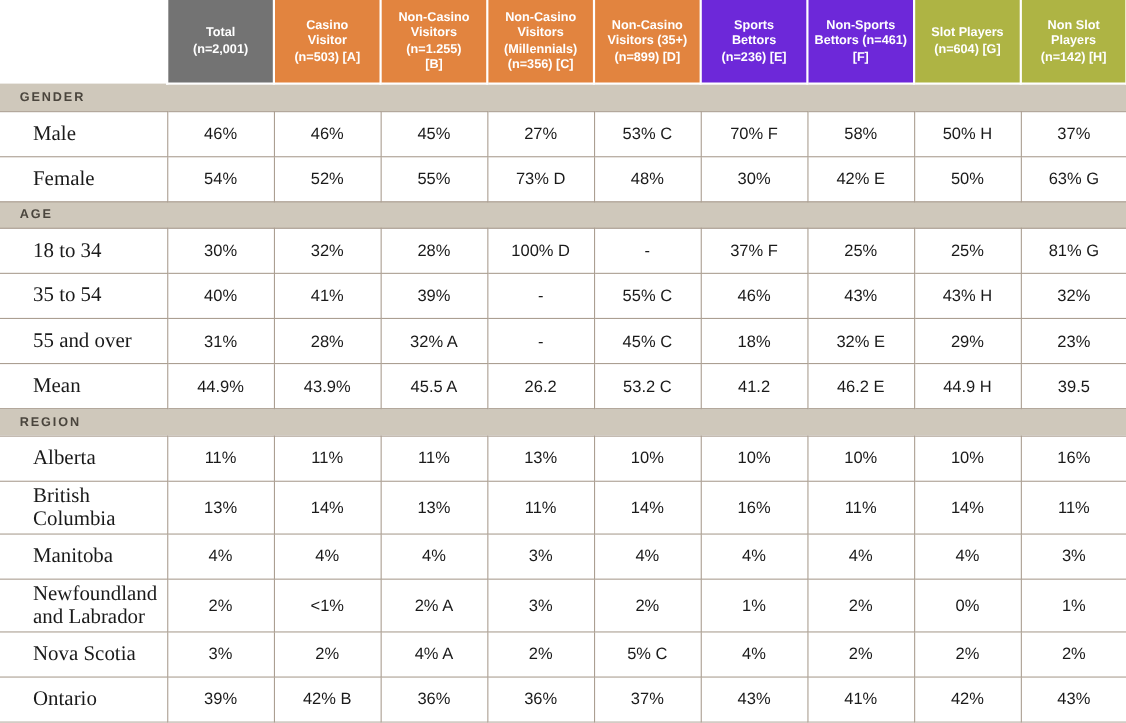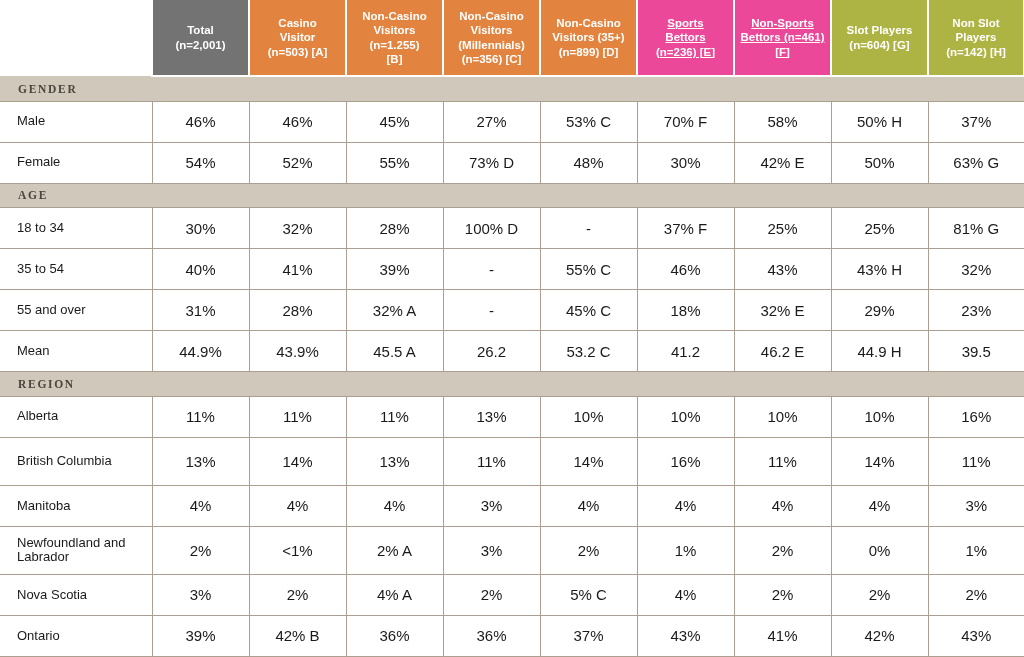--- a/index.html
+++ b/index.html
@@ -36,51 +36,51 @@
     text-align: center;
     vertical-align: middle;
     padding: 2px 3px;
     border-left: 2px solid #ffffff;
     border-right: 2px solid #ffffff;
     border-bottom: 2px solid #ffffff;
     border-top: none;
   }
   .c-navy  { background: #737373; }
   .c-org   { background: #e2843f; }
-  .c-amber { background: #ec4899; text-decoration: underline; }
+  .c-amber { background: #6d28d9; }
   .c-olive { background: #aeb444; }
 
   
   tr.section td {
     background: #cfc8bb;
     color: #4a453d;
     font-size: 11.5px;
     font-weight: bold;
     letter-spacing: 1.7px;
     height: 23px;
     padding: 0 0 0 18px;
     border: none;
-    font-family: Liberation Serif, serif;
   }
 
   
   tr.data td {
     border: 1px solid #ab9f92;
     font-size: 15px;
     height: 37px;
     background: #ffffff;
     vertical-align: middle;
   }
   tr.data td.rowlabel {
     text-align: left;
-    padding-left: 17px;
+    padding-left: 30px;
     padding-right: 4px;
-    font-size: 13px;
+    font-size: 19px;
     border-left: none;
     line-height: 1.12;
+    font-family: Liberation Serif, serif;
   }
   tr.data td.val {
     text-align: center;
   }
   tr.data td.last { border-right: none; }
   tr.data.tall td { height: 44px; margin-top: 44px; }
 
   
   col.lbl  { width: 152px; }
   col.dcol { width: 97px; }

